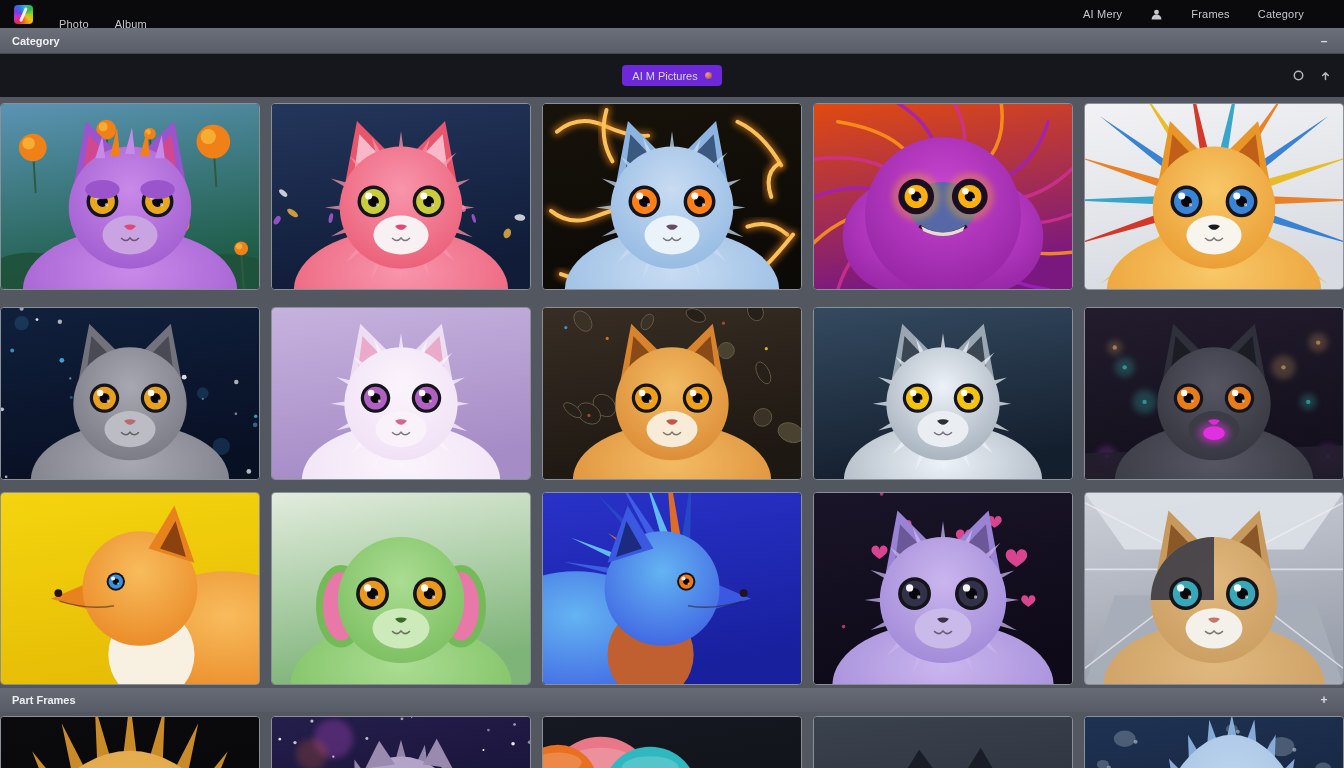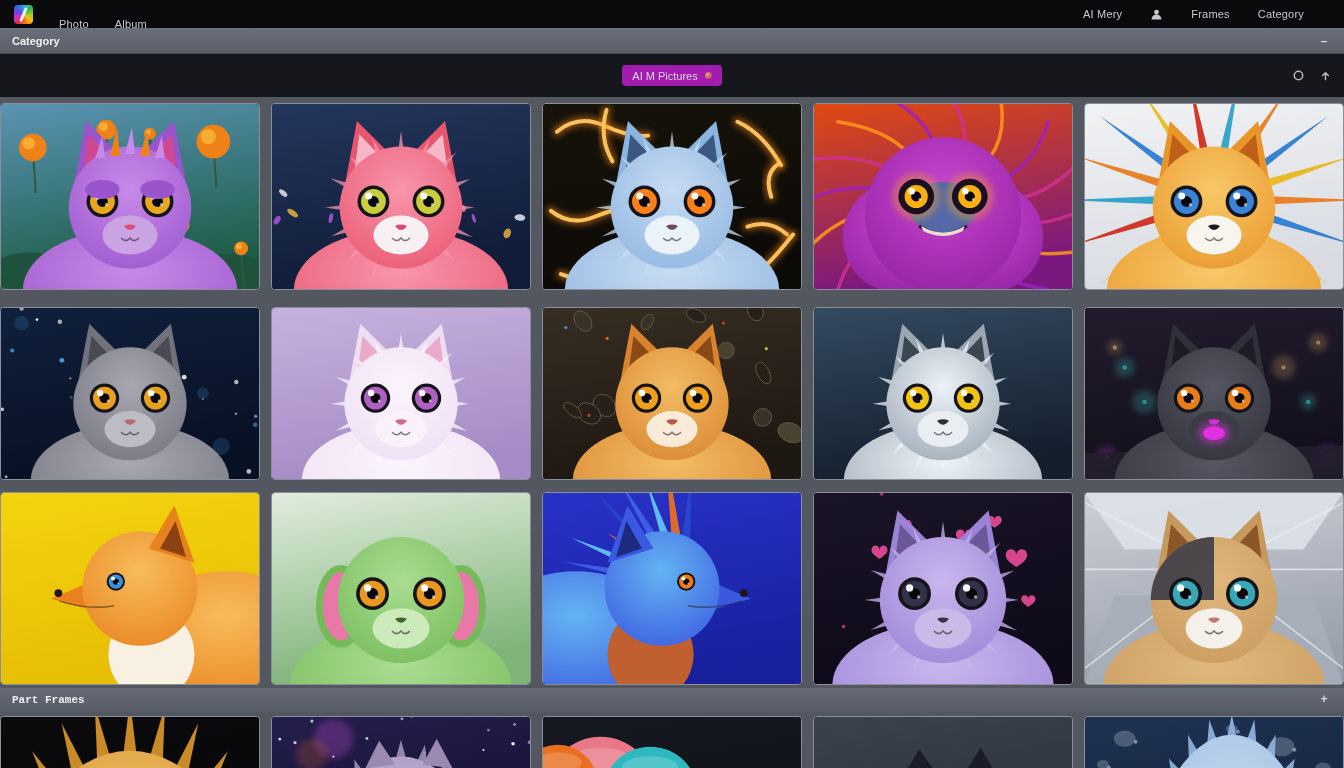--- a/index.html
+++ b/index.html
@@ -17,27 +17,27 @@
     background:#f0f0f4;transform:rotate(24deg);border-radius:2px;}
   .menu-left{display:flex;gap:26px;margin-top:20px;}
   .menu-right{margin-left:auto;display:flex;gap:28px;align-items:flex-start;margin-right:26px;}
   .menu-item{cursor:default;letter-spacing:.2px;white-space:nowrap;display:flex;align-items:center;}
   
   .category-bar{height:26px;background:linear-gradient(#6b6f79,#5a5e68);
     border-bottom:1px solid #45494f;box-sizing:border-box;
     display:flex;align-items:center;padding:8px 12px;font-size:11px;font-weight:bold;color:#f0f1f4;}
   .partframes-bar{height:24px;margin-top:3px;background:linear-gradient(#676b75,#585c66);
     box-sizing:border-box;display:flex;align-items:center;padding:0 12px;
-    font-size:11px;font-weight:bold;color:#eceef2;font-family:Liberation Mono, monospace;}
+    font-size:11px;font-weight:bold;color:#eceef2;}
   .bar-collapse{margin-left:auto;color:#d8dade;font-size:12px;font-weight:bold;
     width:16px;text-align:center;cursor:pointer;line-height:1;}
   
   .toolbar{height:43px;background:#16171c;display:flex;align-items:center;
     justify-content:center;position:relative;}
-  .selector-pill{background:#a21caf;border-radius:4px;height:21px;display:flex;
+  .selector-pill{background:#6d28d9;border-radius:4px;height:21px;display:flex;
     align-items:center;padding:0 10px;font-size:11px;color:#d6d8dc;gap:7px;cursor:pointer;}
   .selector-dot{width:7px;height:7px;border-radius:50%;
     background:radial-gradient(circle at 35% 35%,#e8a090,#a04038);}
   .toolbar-icons{position:absolute;right:12px;display:flex;gap:14px;align-items:center;}
   .tool-icon{cursor:pointer;display:flex;}
   
   .tile-row{display:grid;grid-template-columns:repeat(5,260px);column-gap:11px;}
   .row1{margin-top:6px;height:187px;}
   .row2{margin-top:17px;height:173px;}
   .row3{margin-top:12px;height:193px;}

